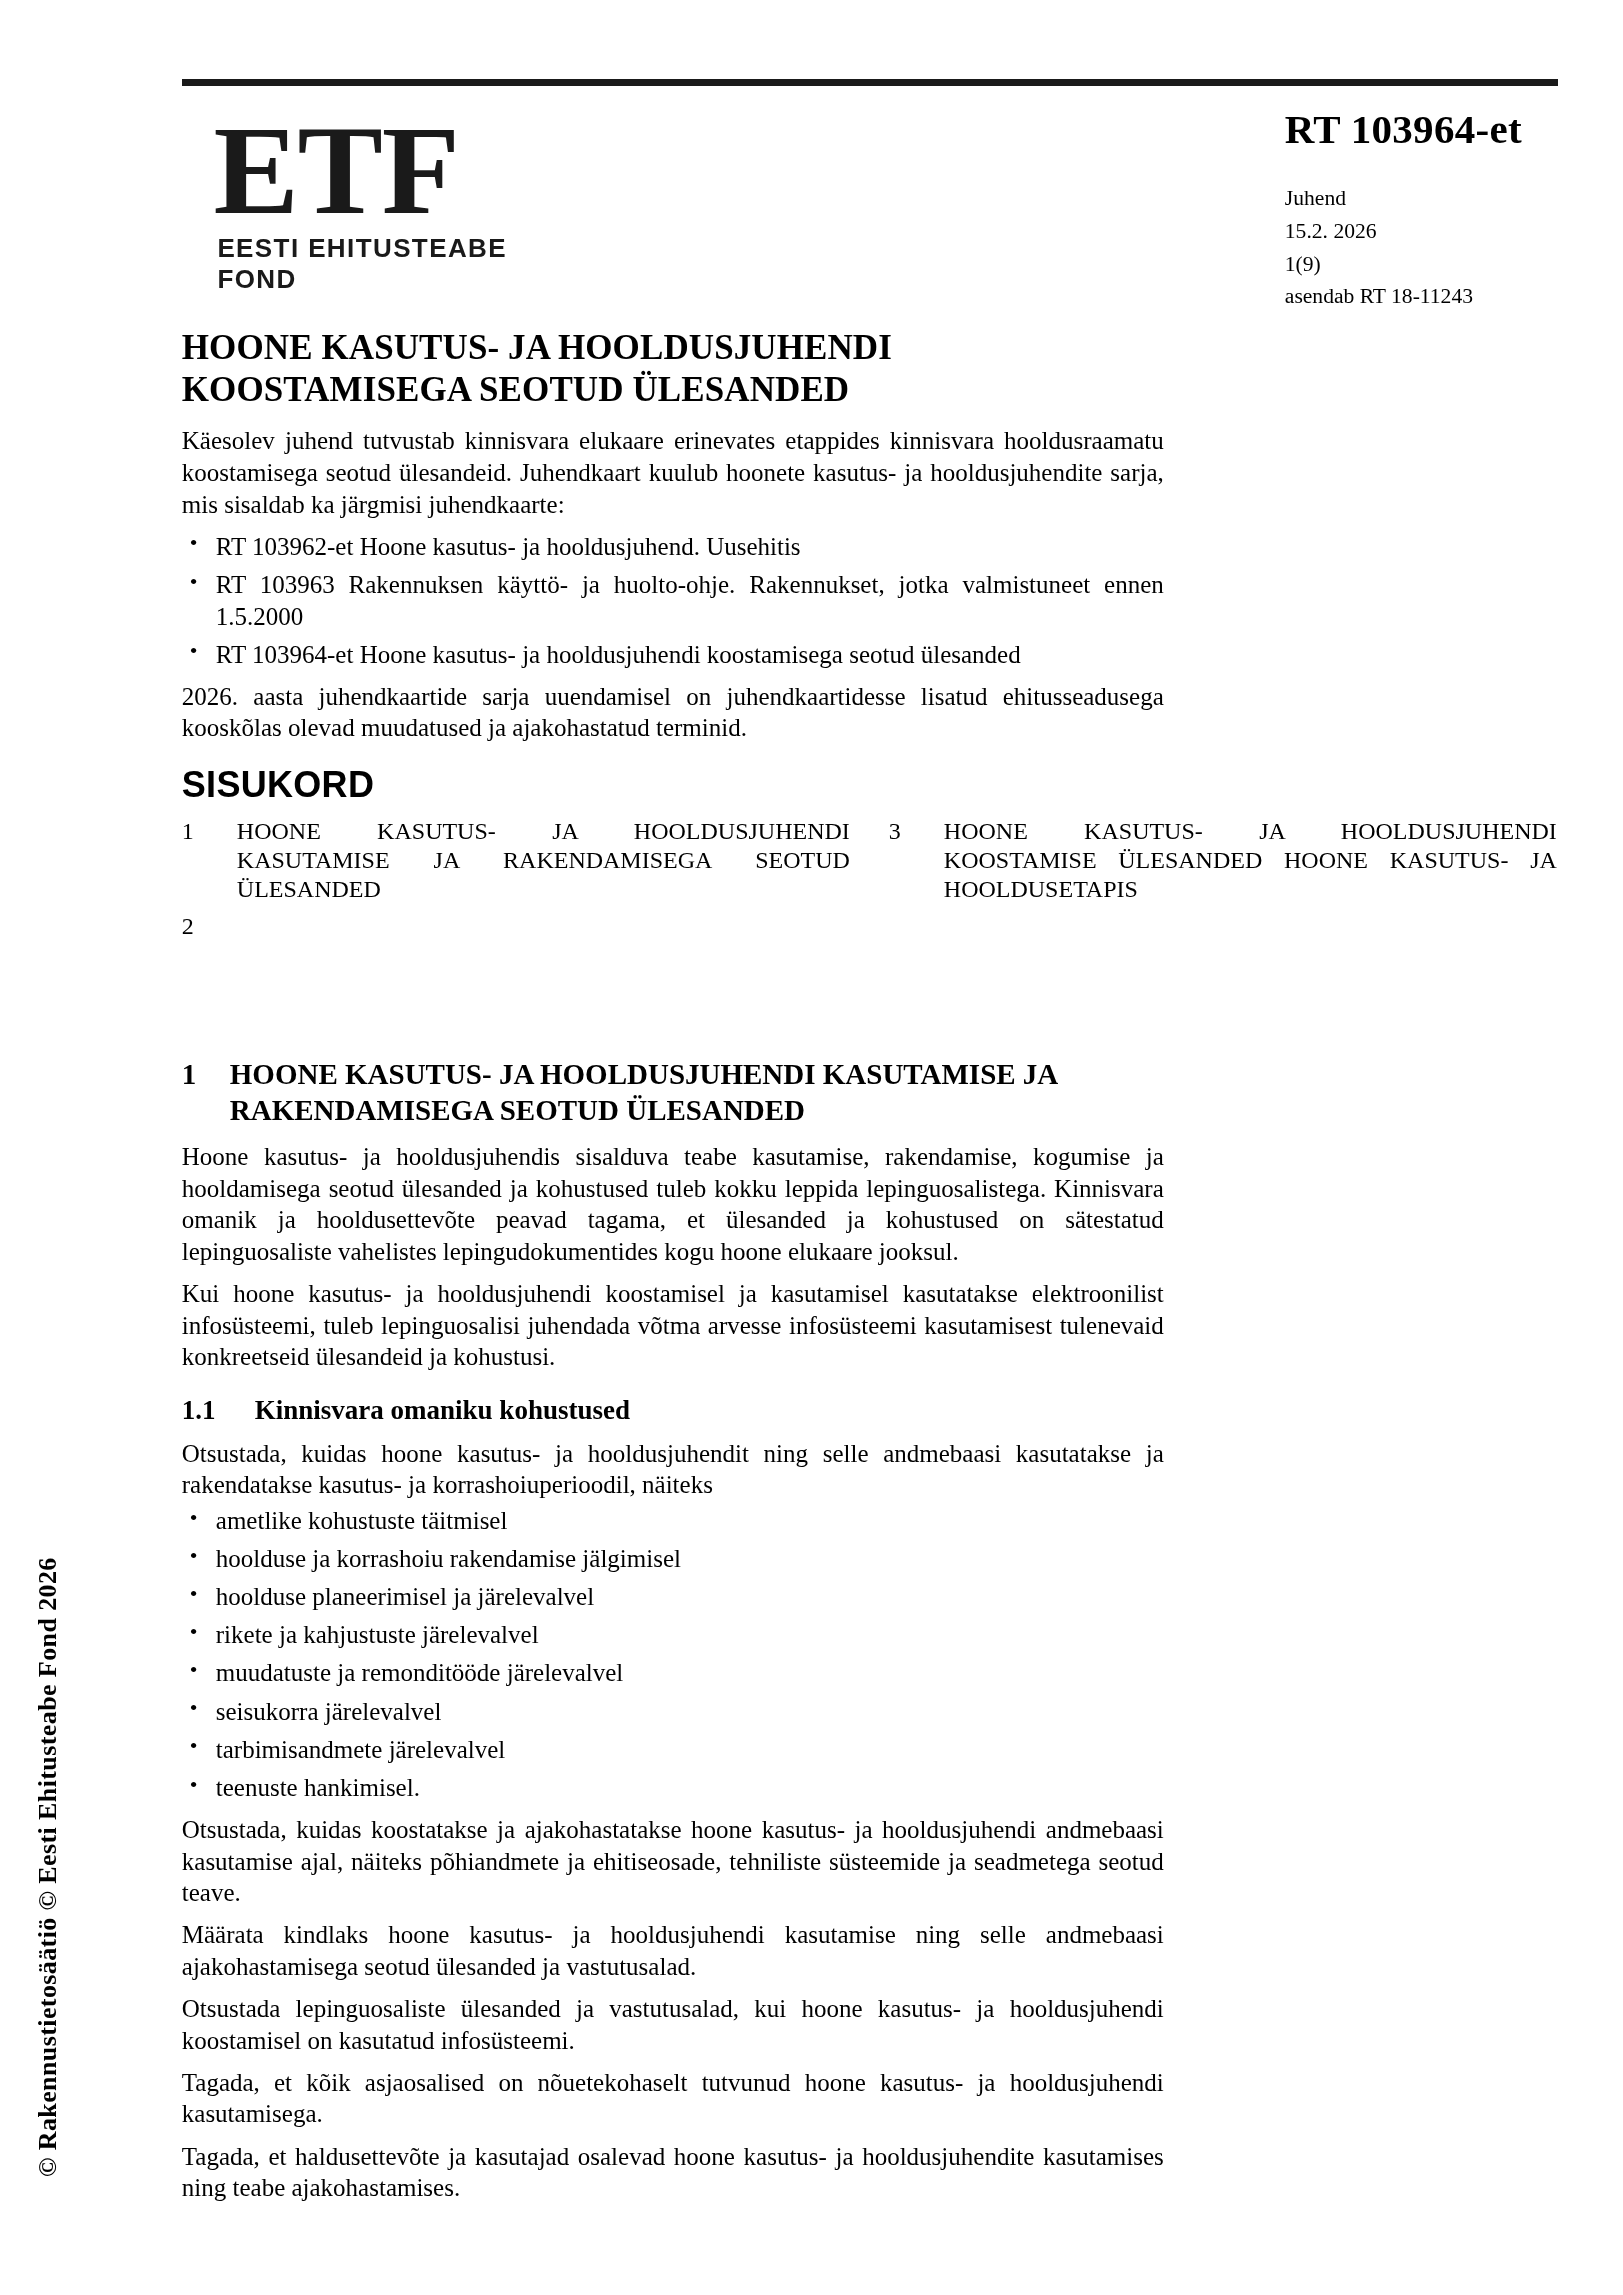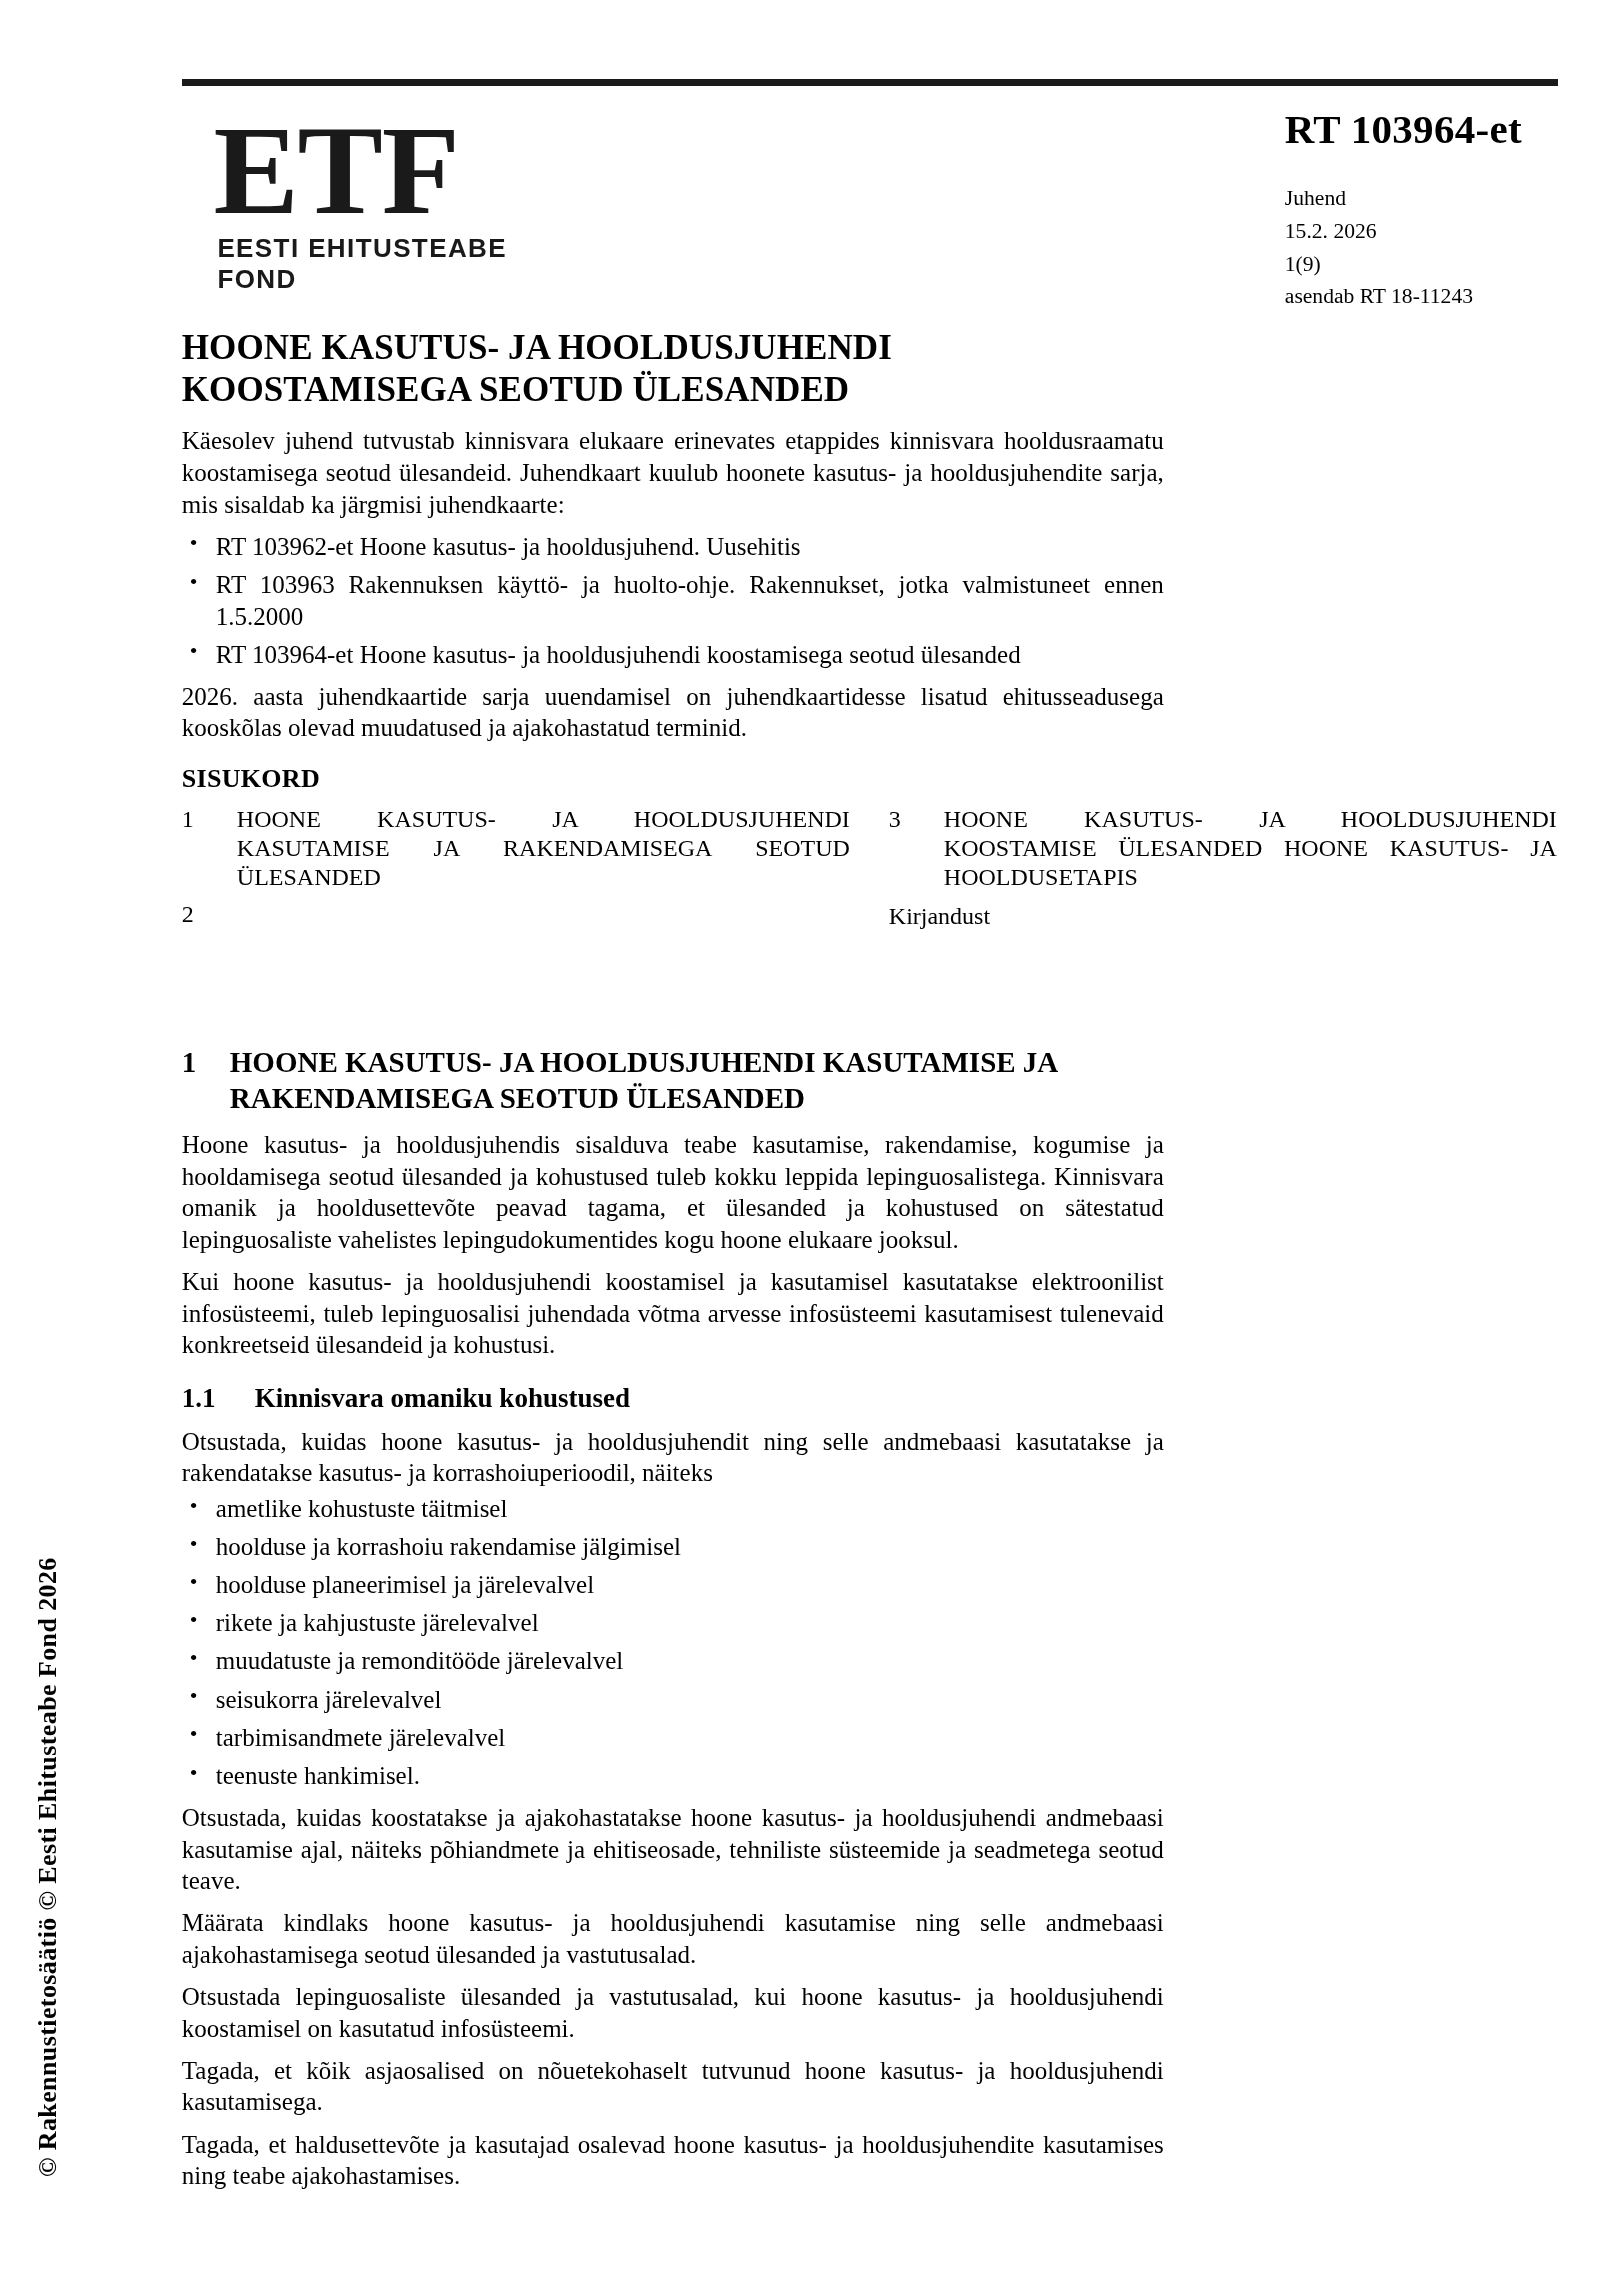--- a/index.html
+++ b/index.html
@@ -154,23 +154,23 @@
   }
   ul.bullets li::before {
     content: "\2022";
     position: absolute;
     left: 7.9px;
     top: -1.3px;
     font-size: 22px;
   }
 
   h2.sisukord {
-    font-family: Liberation Serif, serif;
-    font-weight: bold;
-    font-size: 26px;
+    font-family: Liberation Sans, sans-serif;
+    font-weight: bold;
+    font-size: 36px;
     margin: 19.6px 0 11.8px 0;
     letter-spacing: 0.3px;
   }
 
   
   .toc {
     position: relative;
     width: 1376px;
     margin: 0 0 17px 0;
   }
@@ -285,21 +285,20 @@
           </div>
           <div class="toc-item">
             <span class="toc-num">2</span>
           </div>
         </div>
         <div class="toc-col right">
           <div class="toc-item">
             <span class="toc-num">3</span>
             <span>HOONE KASUTUS- JA HOOLDUSJUHENDI KOOSTAMISE ÜLESANDED HOONE KASUTUS- JA HOOLDUSETAPIS</span>
           </div>
-          <div class="toc-extra">Kirjandust</div>
         </div>
       </div>
 
       <h2 class="sec-head">
         <span class="sec-num">1</span>
         <span>HOONE KASUTUS- JA HOOLDUSJUHENDI KASUTAMISE JA RAKENDAMISEGA SEOTUD ÜLESANDED</span>
       </h2>
 
       <p class="para">Hoone kasutus- ja hooldusjuhendis sisalduva teabe kasutamise, rakendamise, kogumise ja hooldamisega seotud ülesanded ja kohustused tuleb kokku leppida lepinguosalistega. Kinnisvara omanik ja hooldusettevõte peavad tagama, et ülesanded ja kohustused on sätestatud lepinguosaliste vahelistes lepingudokumentides kogu hoone elukaare jooksul.</p>
       <p class="para">Kui hoone kasutus- ja hooldusjuhendi koostamisel ja kasutamisel kasutatakse elektroonilist infosüsteemi, tuleb lepinguosalisi juhendada võtma arvesse infosüsteemi kasutamisest tulenevaid konkreetseid ülesandeid ja kohustusi.</p>

